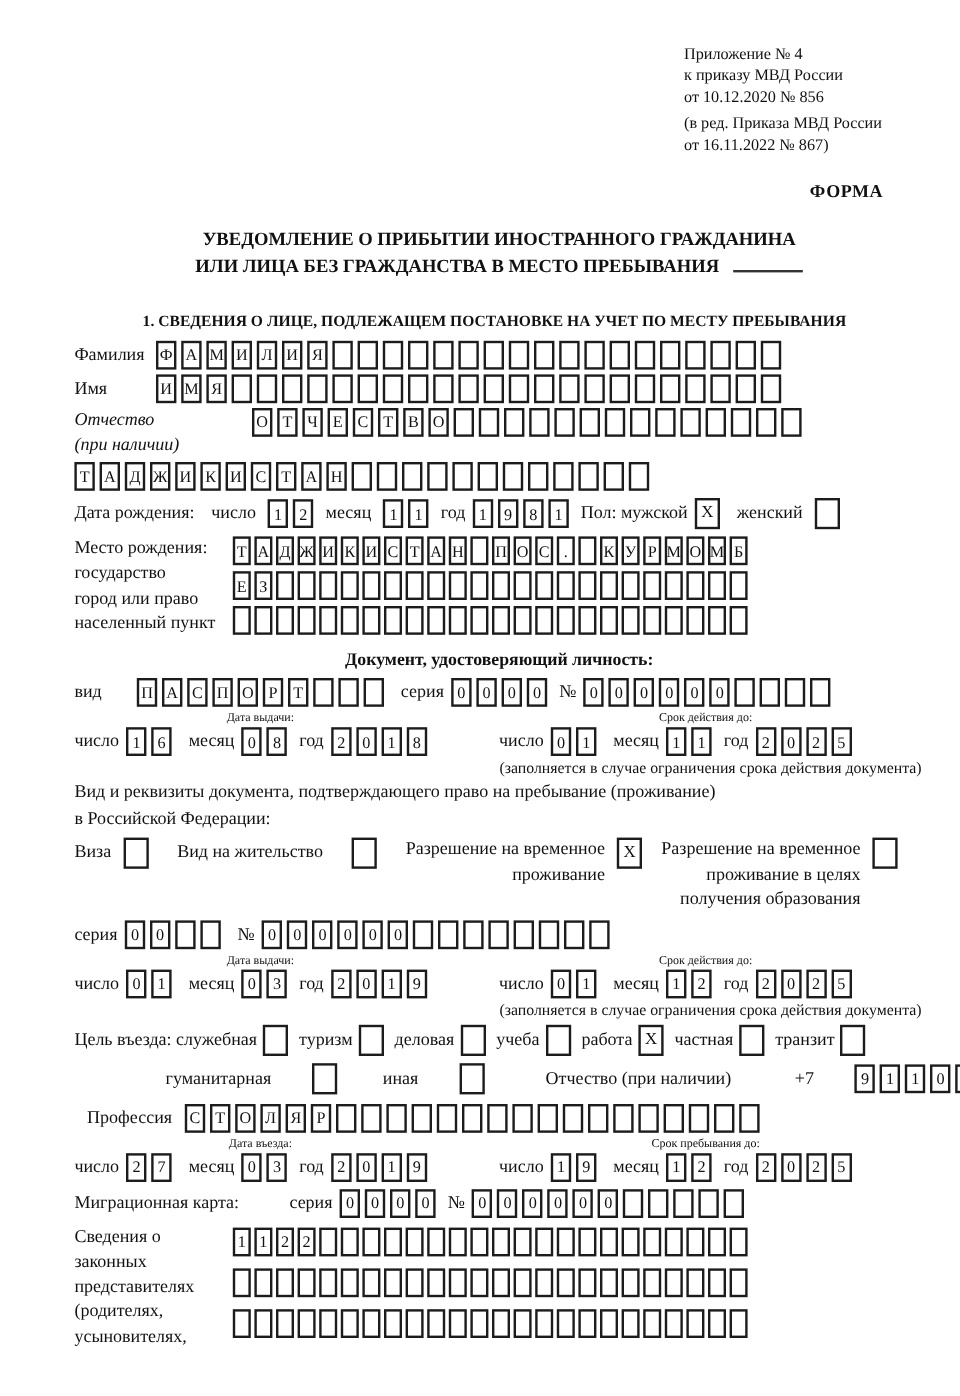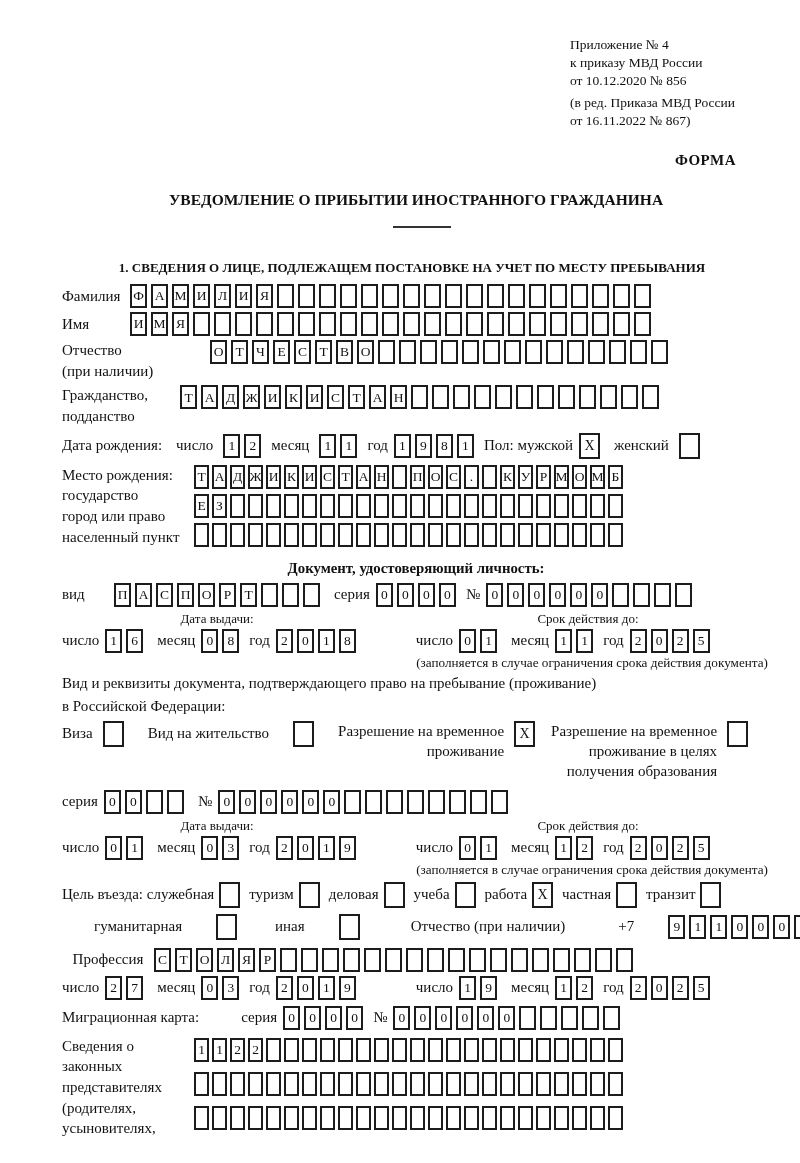--- a/index.html
+++ b/index.html
@@ -32,45 +32,45 @@
     display: flex; align-items: center; justify-content: center;
     font-size: 13.5px; line-height: 1; background: #fff;
   }
   .cells.small .cell { width: 15px; margin-right: 3px; }
   .cb .cell { width: 21px; height: 26px; margin-right: 0; font-size: 14px; }
 
   .w68  { width: 68px; }
   .w88  { width: 92px; text-align: center; }
   .w115 { width: 118px; }
   .w130 { width: 132px; }
-  .w145 { width: 148px; }
+  .w145 { width: 148px; font-style: italic; }
 
   .mrrows .cells { margin-bottom: 5px; }
 
   .center-bold { text-align: center; font-weight: bold; font-size: 14.8px; margin: 8px 0 6px 0; }
 
   .dsec { margin: 4px 0 2px 0; }
-  .dsec .heads { display: flex; font-size: 13px; margin-bottom: 2px; }
+  .dsec .heads { display: flex; font-size: 10px; margin-bottom: 2px; }
   .dsec .h1 { width: 310px; text-align: center; }
   .dsec .h2 { width: 340px; text-align: center; margin-left: 46px; }
   .dsec .vals { display: flex; align-items: center; }
   .dsec .vals .lbl { margin-right: 6px; }
   .dsec .grp { display: flex; align-items: center; }
   .dsec .sep { width: 56px; }
   .note { font-size: 13.2px; text-align: right; margin: 2px 2px 4px 0; font-family: Liberation Serif, serif; }
 
   .cbl { text-align: right; line-height: 1.35; }
   .cbrow { display: flex; align-items: flex-start; margin: 6px 0 4px 0; }
   .cbrow .lbl { padding-top: 4px; }
   .cbrow .cb { margin: 0 10px; }
 
   .purpose .lbl { margin-right: 5px; }
   .purpose .cb { margin-right: 9px; }
 
-  .indent { margin-left: 32px; gap: 29px; }
+  .indent { margin-left: 76px; gap: 29px; }
   .mt6 { margin-top: 6px; } .mt8 { margin-top: 8px; }
   .mr6 { margin-right: 6px; } .mr10 { margin-right: 10px; } .mr14 { margin-right: 14px; }
 </style>
 </head>
 <body>
 
 <div class="page">
 
   <div class="hdr">
     <div>Приложение № 4</div>
@@ -79,21 +79,21 @@
     <div class="hdr2">
       <div>(в ред. Приказа МВД России</div>
       <div>от 16.11.2022 № 867)</div>
     </div>
   </div>
 
   <div class="forma">ФОРМА</div>
 
   <div class="title">
     <div>УВЕДОМЛЕНИЕ О ПРИБЫТИИ ИНОСТРАННОГО ГРАЖДАНИНА</div>
-    <div><span class="blank"></span></div>
+    <div><span>ИЛИ ЛИЦА БЕЗ ГРАЖДАНСТВА В МЕСТО ПРЕБЫВАНИЯ</span><span class="blank"></span></div>
   </div>
 
   <div class="sec1">1. СВЕДЕНИЯ О ЛИЦЕ, ПОДЛЕЖАЩЕМ ПОСТАНОВКЕ НА УЧЕТ ПО МЕСТУ ПРЕБЫВАНИЯ</div>
 
   <div class="row">
     <span class="lbl w68">Фамилия</span>
     <span class="cells">
         <span class="cell">Ф</span>
         <span class="cell">А</span>
         <span class="cell">М</span>
@@ -178,24 +178,20 @@
         <span class="cell"></span>
         <span class="cell"></span>
         <span class="cell"></span>
         <span class="cell"></span>
         <span class="cell"></span>
         <span class="cell"></span>
       </span>
   </div>
 
   <div class="row top">
-    <span class="lblcol w115">
-      <div>Гражданство,</div>
-      <div>подданство</div>
-    </span>
     <span class="cells">
         <span class="cell">Т</span>
         <span class="cell">А</span>
         <span class="cell">Д</span>
         <span class="cell">Ж</span>
         <span class="cell">И</span>
         <span class="cell">К</span>
         <span class="cell">И</span>
         <span class="cell">С</span>
         <span class="cell">Т</span>
@@ -605,20 +601,24 @@
         <span class="cell"></span>
         <span class="cell"></span>
         <span class="cell"></span>
         <span class="cell"></span>
         <span class="cell"></span>
         <span class="cell"></span>
       </span>
   </div>
 
   <div class="dsec">
+    <div class="heads">
+      <span class="h1">Дата въезда:</span>
+      <span class="h2">Срок пребывания до:</span>
+    </div>
     <div class="vals">
       <span class="grp">
         <span class="lbl">число</span>
         <span class="cells mr10">
             <span class="cell">2</span>
             <span class="cell">7</span>
           </span>
         <span class="lbl">месяц</span>
         <span class="cells mr6">
             <span class="cell">0</span>

